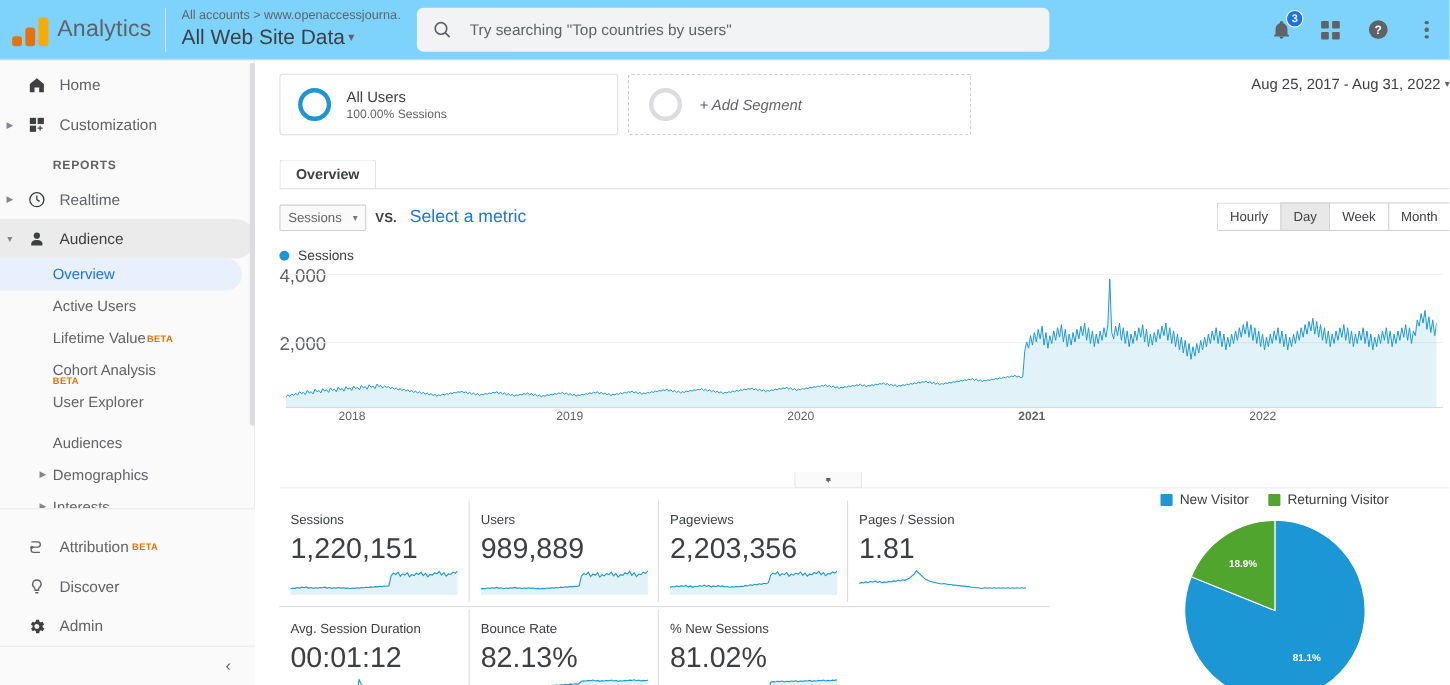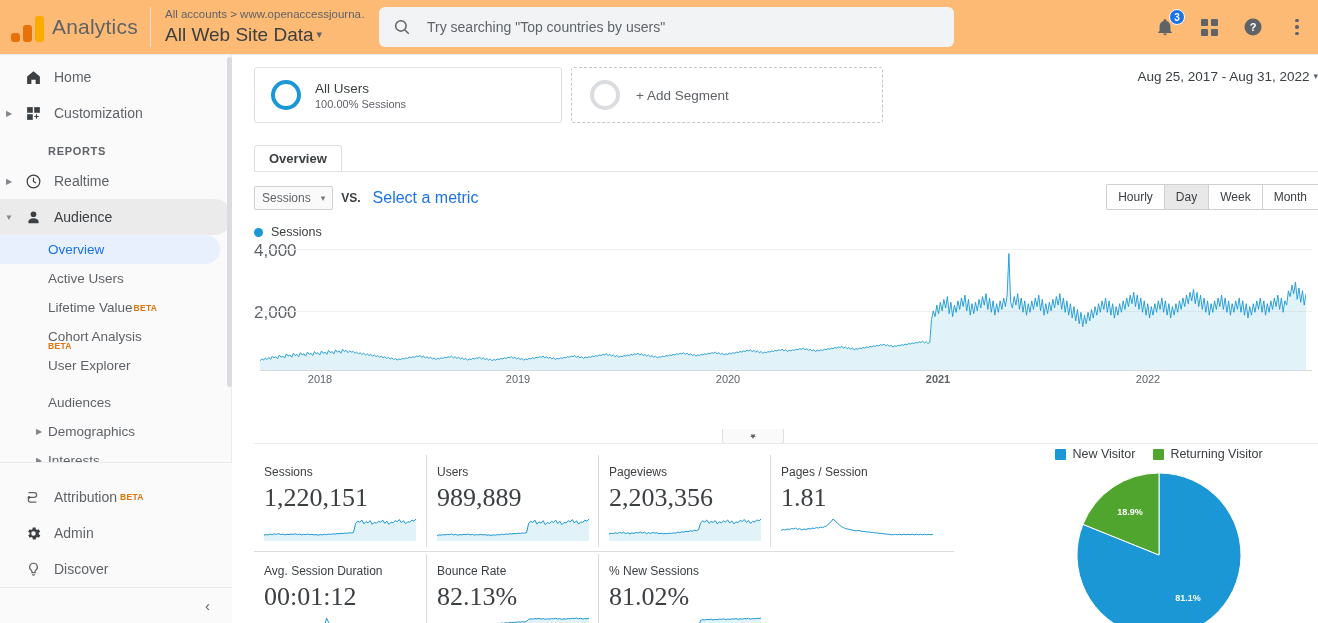--- a/index.html
+++ b/index.html
@@ -9,21 +9,21 @@
     background: #fff;
     font-family: "Liberation Sans", sans-serif;
     color: #3c4043;
     -webkit-font-smoothing: antialiased;
   }
   .app { position: relative; width: 1318px; height: 623px; }
 
   
   .topbar {
     position: absolute; top: 0; left: 0; width: 1318px; height: 55px;
-    background: #fdba74; display: flex; align-items: center;
+    background: #7dd3fc; display: flex; align-items: center;
     border-bottom: 1px solid #e8eaed;
   }
   .logo-wrap { display: flex; align-items: center; padding-left: 10px; width: 150px; }
   .ga-logo { width: 34px; height: 30px; position: relative; }
   .ga-logo i { position: absolute; bottom: 0; border-radius: 3px; display: block; }
   .ga-bar3 { right: 0; width: 9px; height: 26px; background: #f9ab00; }
   .ga-bar2 { right: 12px; width: 9px; height: 17px; background: #e8710a; }
   .ga-dot  { right: 24px; width: 9px; height: 9px; border-radius: 50%; background: #e8710a; }
   .brand { font-size: 21px; color: #5f6368; margin-left: 8px; letter-spacing: .2px; }
 
@@ -93,21 +93,21 @@
     width: 308px; height: 56px; border: 1px solid #e0e0e0; border-radius: 3px;
     display: flex; align-items: center; padding-left: 16px; background: #fff;
   }
   .seg-ring { width: 30px; height: 30px; border-radius: 50%; border: 4px solid #1a97d4; flex: 0 0 30px; }
   .seg-ring.empty { border-color: #dadce0; }
   .seg-txt { margin-left: 14px; }
   .seg-name { font-size: 13.5px; color: #3c4043; line-height: 17px; }
   .seg-sub { font-size: 11px; color: #5f6368; line-height: 14px; }
   .seg-add {
     width: 312px; height: 56px; border: 1px dashed #c6c6c6; border-radius: 3px;
-    display: flex; align-items: center; padding-left: 18px; margin-left: 9px; background: #fff;
+    display: flex; align-items: center; padding-left: 18px; margin-left: 9px; background: #fff; font-style: italic;
   }
   .seg-add .lbl { margin-left: 16px; font-size: 13.5px; color: #5f6368; }
 
   .daterange {
     position: absolute; right: 0px; top: 14px; font-size: 13.5px; color: #3c4043;
     cursor: pointer; white-space: nowrap;
   }
   .daterange .caret { font-size: 9px; margin-left: 4px; color: #5f6368; vertical-align: 2px; }
 
   .tabs { margin-top: 22px; position: relative; height: 27px; }
@@ -155,21 +155,21 @@
   }
   .collapse-tab s { font-size: 9px; color: #5f6368; }
   .hrule { position: absolute; left: 22px; right: 0; top: 388px; height: 1px; background: #e8eaed; }
 
   
   .cards { position: absolute; left: 22px; top: 400px; width: 700px; }
   .card-row { display: flex; }
   .card { width: 172px; height: 92px; padding: 10px 12px 0 10px; position: relative; }
   .card + .card { border-left: 1px solid #dcdcdc; }
   .card .t { font-size: 12px; color: #3c4043; }
-  .card .v { font-size: 26px; color: #3c4043; font-weight: normal; margin-top: 3px; line-height: 32px; font-family: Liberation Serif, serif; }
+  .card .v { font-size: 26px; color: #3c4043; font-weight: normal; margin-top: 3px; line-height: 32px; }
   .card .spark { position: absolute; left: 10px; bottom: 6px; width: 152px; height: 24px; }
   .row2 { margin-top: 4px; border-top: 1px solid #dcdcdc; padding-top: 2px; }
 
   
   .pie-panel { position: absolute; right: 14px; top: 392px; width: 290px; }
   .pie-legend { display: flex; justify-content: center; gap: 18px; }
   .pie-legend .it { display: flex; align-items: center; font-size: 12.5px; color: #3c4043; }
   .pie-legend .sw { width: 11px; height: 11px; margin-right: 6px; border-radius: 1px; }
   .pie-wrap { margin-top: 10px; display: flex; justify-content: center; }
   .pie-lbl { font-size: 9px; font-weight: bold; fill: #fff; }
@@ -325,34 +325,34 @@
             <circle cx="5.6" cy="12" r="2" fill="#5f6368"></circle>
           </svg>
         </span>
         <span class="lbl">Attribution</span>
         <span class="beta" style="vertical-align:5px;margin-left:3px">BETA</span>
       </div>
       <div class="nav-item">
         <span class="arrow"></span>
         <span class="ico">
           <svg width="17" height="17" viewBox="0 0 24 24">
-            <path fill="#3c4043" d="M19.4 13a7.6 7.6 0 0 0 0-2l2-1.6-2-3.4-2.4 1a7.5 7.5 0 0 0-1.7-1l-.4-2.6h-4l-.4 2.6c-.6.2-1.2.6-1.7 1l-2.4-1-2 3.4L6.6 11a7.6 7.6 0 0 0 0 2l-2 1.6 2 3.4 2.4-1c.5.4 1.1.8 1.7 1l.4 2.6h4l.4-2.6c.6-.2 1.2-.6 1.7-1l2.4 1 2-3.4zM12 15.2a3.2 3.2 0 1 1 0-6.4 3.2 3.2 0 0 1 0 6.4z"></path>
-          </svg>
-        </span>
-        <span class="lbl">Admin</span>
-      </div>
-      <div class="nav-item">
-        <span class="arrow"></span>
-        <span class="ico">
-          <svg width="17" height="17" viewBox="0 0 24 24">
             <path fill="none" stroke="#5f6368" stroke-width="1.7" d="M12 3.2a5.4 5.4 0 0 0-3.2 9.8c.7.5 1 1.2 1 2v1.4h4.4V15c0-.8.3-1.5 1-2A5.4 5.4 0 0 0 12 3.2z"></path>
             <path stroke="#5f6368" stroke-width="1.7" d="M10 19.6h4"></path>
           </svg>
         </span>
         <span class="lbl">Discover</span>
+      </div>
+      <div class="nav-item">
+        <span class="arrow"></span>
+        <span class="ico">
+          <svg width="17" height="17" viewBox="0 0 24 24">
+            <path fill="#3c4043" d="M19.4 13a7.6 7.6 0 0 0 0-2l2-1.6-2-3.4-2.4 1a7.5 7.5 0 0 0-1.7-1l-.4-2.6h-4l-.4 2.6c-.6.2-1.2.6-1.7 1l-2.4-1-2 3.4L6.6 11a7.6 7.6 0 0 0 0 2l-2 1.6 2 3.4 2.4-1c.5.4 1.1.8 1.7 1l.4 2.6h4l.4-2.6c.6-.2 1.2-.6 1.7-1l2.4 1 2-3.4zM12 15.2a3.2 3.2 0 1 1 0-6.4 3.2 3.2 0 0 1 0 6.4z"></path>
+          </svg>
+        </span>
+        <span class="lbl">Admin</span>
       </div>
     </div>
 
     <div class="foot-row">
       <span class="collapse-chev">‹</span>
     </div>
   </div>
 
   <div class="main">
     <div class="main-inner">

